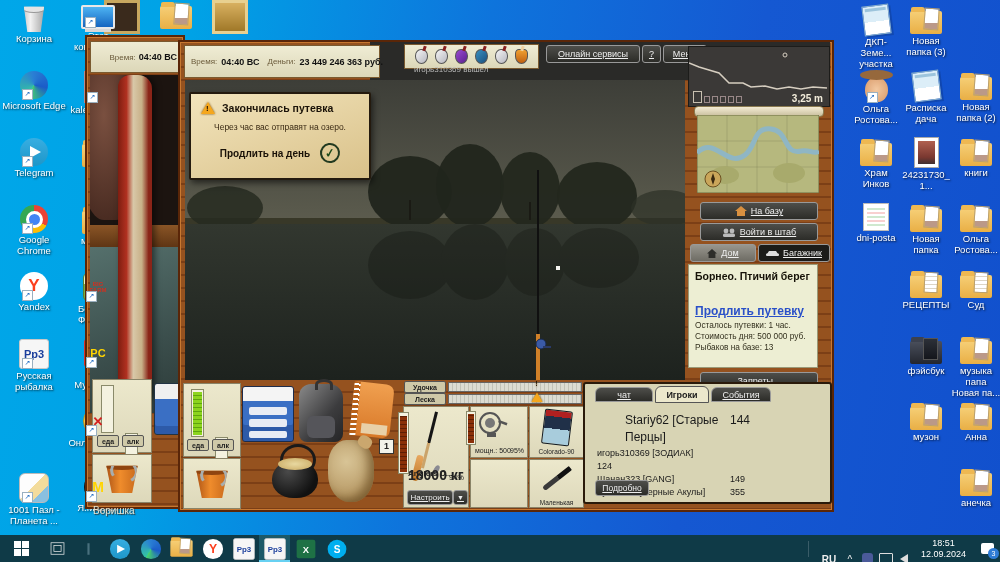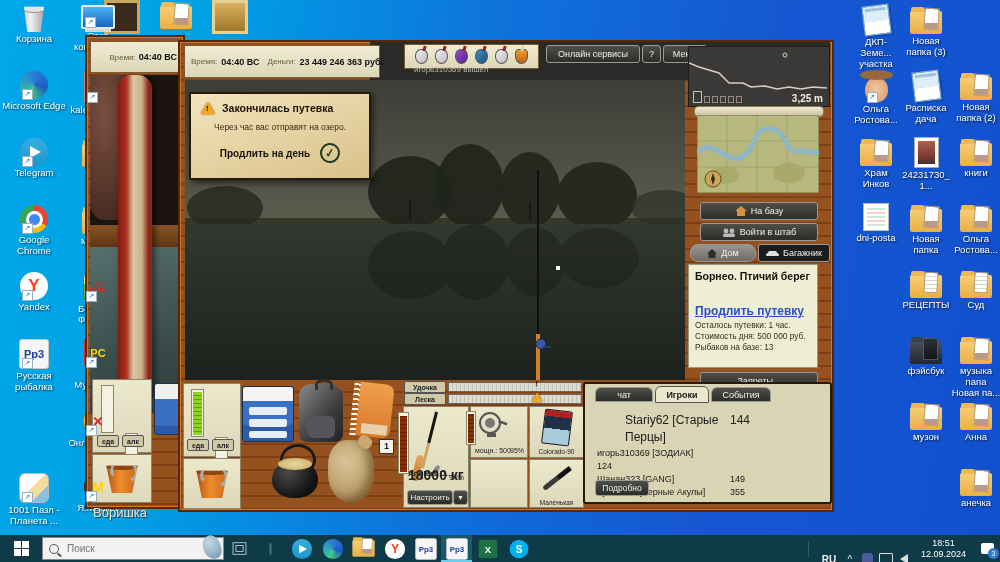--- a/index.html
+++ b/index.html
@@ -51,21 +51,21 @@
   .g.artgold{width:30px;height:28px;background:linear-gradient(#d8b060,#a07828);border:3px solid #e8d090;}
   #left-icons{left:2px;top:4px;display:grid;grid-template-columns:64px 64px;grid-auto-rows:67px;justify-items:center;}
   #right-icons{left:851px;top:5px;display:grid;grid-template-columns:50px 50px 50px;grid-auto-rows:66px;justify-items:center;}
   #right-icons .di{width:50px;}
   #top-icons{left:100px;top:0;display:flex;gap:10px;}
   #top-icons .di{width:44px;}
   
   .wood{background:repeating-linear-gradient(180deg,#95521f 0 11px,#7c3f16 11px 13px);}
   .frame{border:2px solid #5a2608;box-shadow:inset 0 0 0 1px #c87830;}
   .beige{background:linear-gradient(#efecd4,#dcd7b8);border:1px solid #7a5a30;}
-  .gbtn{background:linear-gradient(#4e4e4a,#2c2c28);border:1px solid #999;border-radius:3px;color:#eee;display:flex;align-items:center;justify-content:center;font-size:9px;gap:4px;cursor:pointer;}
+  .gbtn{background:linear-gradient(#4e4e4a,#2c2c28);border:1px solid #999;border-radius:3px;color:#eee;display:flex;align-items:center;justify-content:center;font-size:9px;gap:4px;cursor:pointer;text-decoration:underline;}
   .chip{background:#cfc9a8;border:1px solid #555;border-radius:2px;font-size:7px;font-weight:bold;color:#222;display:flex;align-items:center;justify-content:center;}
   .vtrack{background:#f4f2e0;border:1px solid #8a8a6a;position:relative;}
   .vfill-green{position:absolute;left:1px;right:1px;bottom:1px;top:2px;background:repeating-linear-gradient(0deg,#8cd41e 0 3px,#5fa30f 3px 4px);}
   .vfill-red{position:absolute;left:1px;right:1px;bottom:1px;background:repeating-linear-gradient(0deg,#8a3008 0 3px,#5e1e04 3px 4px);}
   .card{background:linear-gradient(#ece8cc,#ddd8ba);border:1px solid #8a8468;}
   .warn-tri{width:0;height:0;border-left:7px solid transparent;border-right:7px solid transparent;border-bottom:12px solid #f5a71d;position:relative;filter:drop-shadow(0 0 1px #7a4a00);}
   .warn-tri::after{content:"!";position:absolute;left:-2px;top:2px;font-size:8px;font-weight:bold;color:#201000;}
   .bucket{width:34px;height:29px;background:linear-gradient(90deg,#a85014,#ef8c2c 45%,#c4661a);clip-path:polygon(4% 6%,96% 6%,80% 100%,20% 100%);position:relative;}
   .bucket::before{content:"";position:absolute;top:0;left:0;right:0;height:6px;background:#8f4510;border-radius:50%;}
   .bucket::after{content:"";position:absolute;top:-5px;left:5px;width:22px;height:18px;border:3px solid #a8aeae;border-bottom-color:transparent;border-radius:50%;transform:rotate(14deg);}
@@ -385,21 +385,21 @@
         <div class="vtrack abs" style="left:8px;top:5px;width:11px;height:46px;"></div>
         <div class="vtrack abs" style="left:32px;top:5px;width:11px;height:46px;"></div>
         <div class="chip abs" style="left:4px;top:55px;width:20px;height:10px;">еда</div>
         <div class="chip abs" style="left:29px;top:55px;width:20px;height:10px;">алк</div>
       </div>
       <div class="abs card" style="left:2px;top:77px;width:58px;height:47px;display:flex;align-items:center;justify-content:center;">
         <div class="bucket"></div>
       </div>
       <div class="abs" style="left:64px;top:6px;width:30px;height:50px;background:linear-gradient(#f0f0f0 30%,#3a6fc4 30%);border:1px solid #234;border-radius:3px;box-shadow:inset 0 -8px 0 #2d5aa8;"></div>
     </div>
-    <div class="abs" style="left:6px;top:468px;width:86px;font-size:13px;color:#e8e4d0;text-shadow:1px 1px 1px #333;">Воришка</div>
+    <div class="abs" style="left:6px;top:468px;width:86px;font-size:10px;color:#e8e4d0;text-shadow:1px 1px 1px #333;">Воришка</div>
   </div>
 
   <div class="abs wood frame" style="left:178px;top:40px;width:652px;height:468px;">
 
     <div class="abs" style="left:190px;top:0;width:460px;height:38px;background:#2a2a28;"></div>
     <div class="abs beige" style="left:4px;top:3px;width:182px;height:31px;display:flex;align-items:center;gap:4px;padding:0 6px;">
       <span style="font-size:8px;color:#6a5a3a;">Время:</span>
       <span style="font-size:9px;font-weight:bold;color:#111;white-space:nowrap;">04:40 ВС</span>
       <span style="font-size:8px;color:#6a5a3a;margin-left:4px;">Деньги:</span>
       <span style="font-size:9px;font-weight:bold;color:#111;white-space:nowrap;">23 449 246 363 руб.</span>
@@ -513,21 +513,21 @@
         <span>На базу</span>
       </div>
     <div class="abs gbtn" style="left:520px;top:181px;width:116px;height:16px;">
         <svg width="14" height="9">
           <circle cx="4" cy="3" r="2.4" fill="#bbb"></circle>
           <circle cx="10" cy="3" r="2.4" fill="#bbb"></circle>
           <rect x="1" y="5.5" width="12" height="3.5" rx="1.5" fill="#bbb"></rect>
         </svg>
         <span>Войти в штаб</span>
       </div>
-    <div class="abs gbtn" style="left:510px;top:202px;width:64px;height:16px;background:linear-gradient(#98968e,#6e6c64);border-radius:8px;">
+    <div class="abs gbtn" style="left:510px;top:202px;width:64px;height:16px;background:linear-gradient(#98968e,#6e6c64);">
         <svg width="10" height="9">
           <path d="M5,0 L10,4.5 L8.4,4.5 L8.4,9 L1.6,9 L1.6,4.5 L0,4.5 Z" fill="#2e2e2a"></path>
         </svg>
         <span>Дом</span>
       </div>
     <div class="abs gbtn" style="left:578px;top:202px;width:70px;height:16px;background:#1b1b19;">
         <svg width="13" height="8">
           <path d="M1,5 L3,2 L10,2 L12,5 Z" fill="#ddd"></path>
           <rect x="0" y="4.6" width="13" height="2.4" rx="1" fill="#ddd"></rect>
         </svg>
@@ -664,27 +664,20 @@
   </div>
 
   <div id="taskbar" class="abs">
     <div style="width:42px;height:27px;display:flex;align-items:center;justify-content:center;">
       <span style="display:grid;grid-template-columns:7px 7px;grid-template-rows:7px 7px;gap:1px;">
           <i style="background:#fff;"></i>
           <i style="background:#fff;"></i>
           <i style="background:#fff;"></i>
           <i style="background:#fff;"></i>
         </span>
-    </div>
-    <div style="width:168px;height:21px;background:#f2f2f2;border:1px solid #888;display:flex;align-items:center;padding:0 6px;gap:6px;position:relative;">
-      <span style="width:8px;height:8px;border:1.5px solid #555;border-radius:50%;position:relative;display:inline-block;">
-          <i style="position:absolute;right:-4px;bottom:-3px;width:5px;height:1.5px;background:#555;transform:rotate(40deg);"></i>
-        </span>
-      <input style="border: none; background: transparent; outline: none; font-size: 10px; color: rgb(68, 68, 68); width: 100px; font-family: &quot;Liberation Sans&quot;, sans-serif;" placeholder="Поиск">
-      <span style="position:absolute;right:2px;top:-3px;width:18px;height:24px;background:radial-gradient(circle at 40% 30%,#c6d8e4,#8fafc4 65%,#6e90a8);border-radius:50% 60% 40% 60%;transform:rotate(-12deg);"></span>
     </div>
     <div style="display:flex;">
 
     <div class="tbi">
         <div class="g tv">
             <span class="glyph-text"></span>
           </div>
       </div>
         <div class="tbi">
         <div class="g pinbar">

